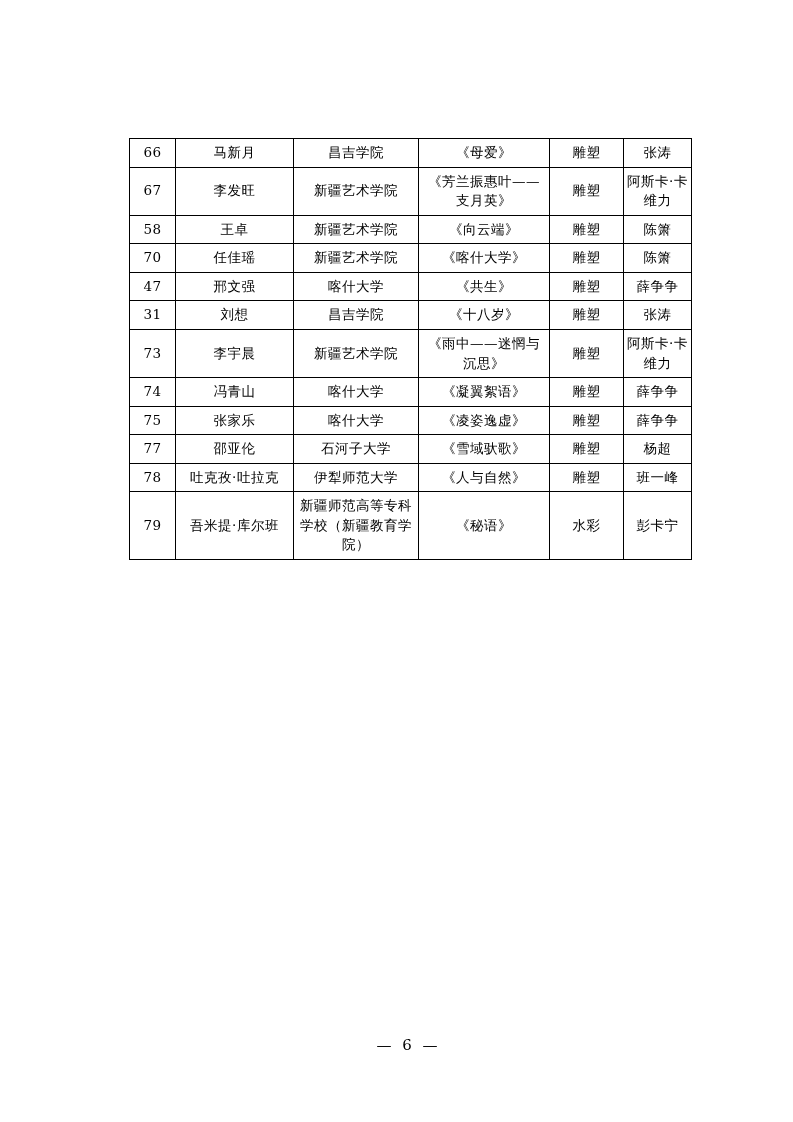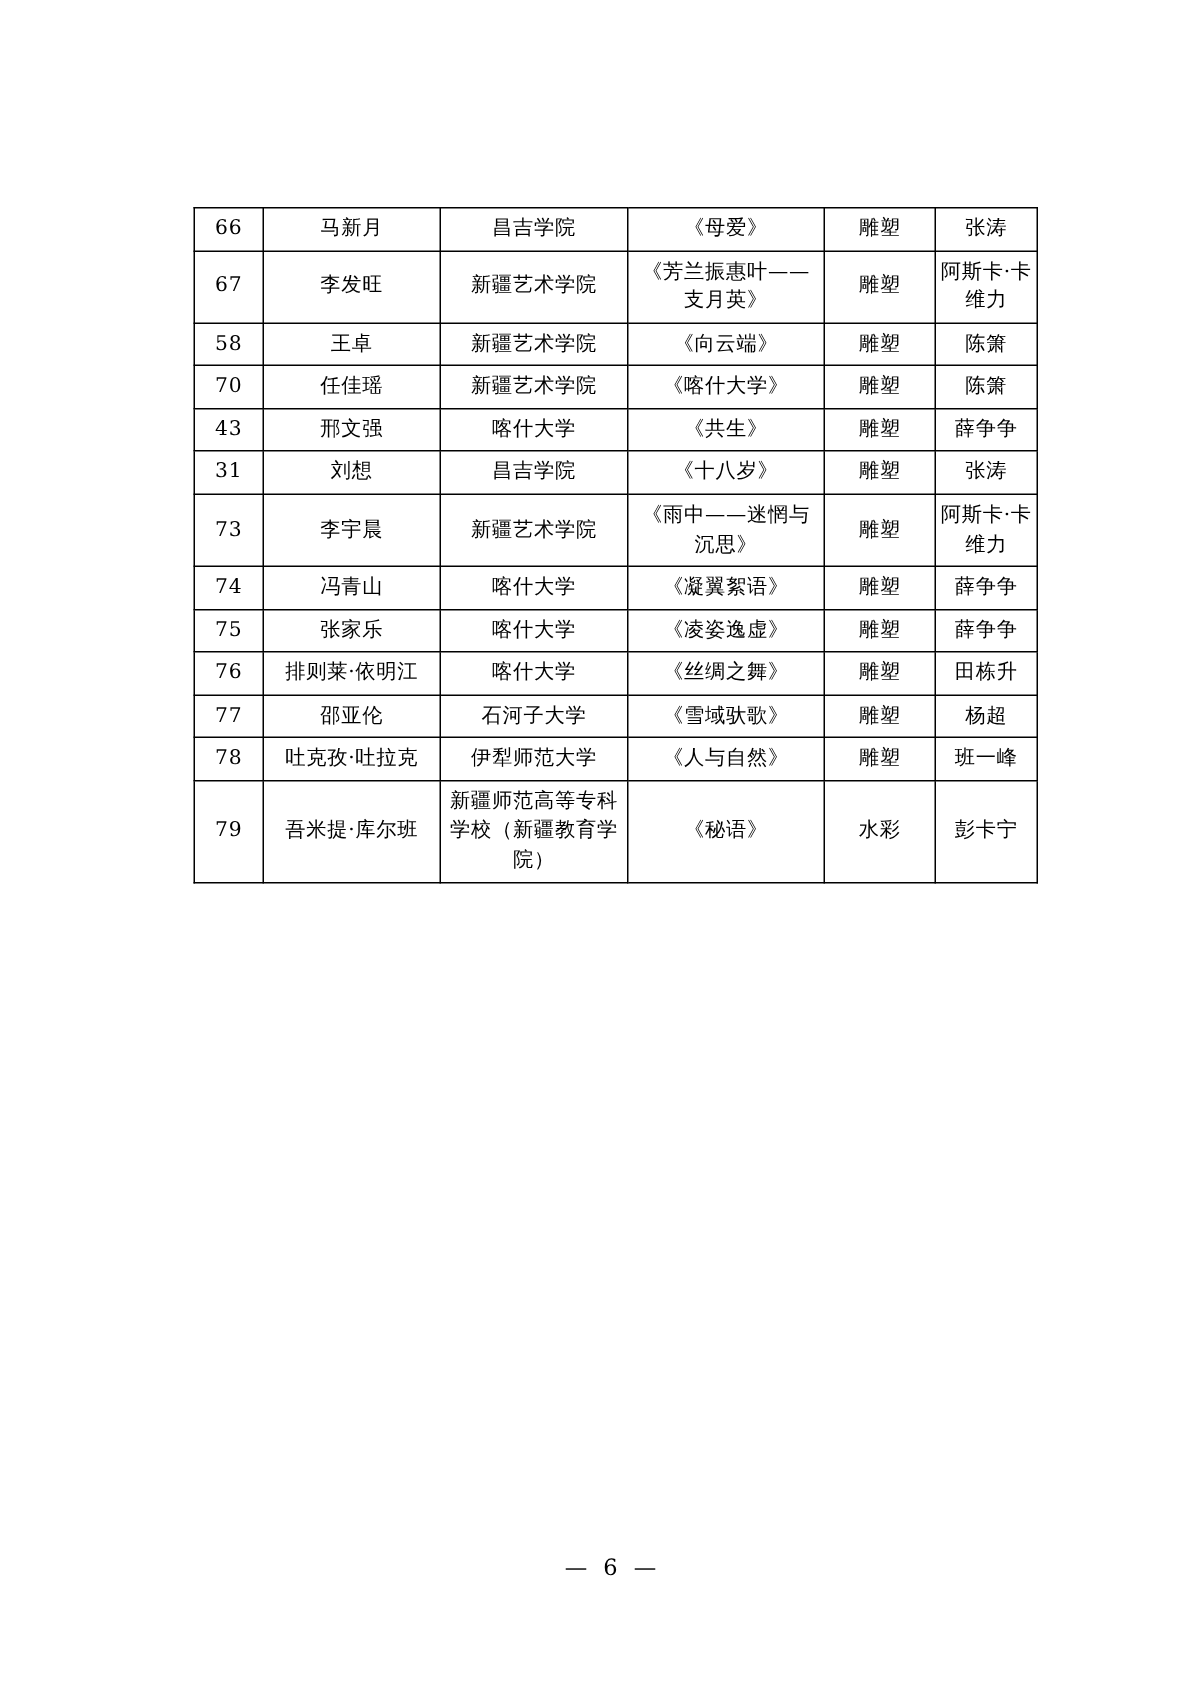--- a/index.html
+++ b/index.html
@@ -106,21 +106,21 @@
         </tr>
         <tr>
           <td class="num">70</td>
           <td>任佳瑶</td>
           <td>新疆艺术学院</td>
           <td>《喀什大学》</td>
           <td>雕塑</td>
           <td>陈箫</td>
         </tr>
         <tr>
-          <td class="num">43</td>
+          <td class="num">47</td>
           <td>邢文强</td>
           <td>喀什大学</td>
           <td>《共生》</td>
           <td>雕塑</td>
           <td>薛争争</td>
         </tr>
         <tr>
           <td class="num">31</td>
           <td>刘想</td>
           <td>昌吉学院</td>
@@ -146,28 +146,20 @@
         </tr>
         <tr>
           <td class="num">75</td>
           <td>张家乐</td>
           <td>喀什大学</td>
           <td>《凌姿逸虚》</td>
           <td>雕塑</td>
           <td>薛争争</td>
         </tr>
         <tr>
-          <td class="num">76</td>
-          <td>排则莱·依明江</td>
-          <td>喀什大学</td>
-          <td>《丝绸之舞》</td>
-          <td>雕塑</td>
-          <td>田栋升</td>
-        </tr>
-        <tr>
           <td class="num">77</td>
           <td>邵亚伦</td>
           <td>石河子大学</td>
           <td>《雪域驮歌》</td>
           <td>雕塑</td>
           <td>杨超</td>
         </tr>
         <tr>
           <td class="num">78</td>
           <td>吐克孜·吐拉克</td>

